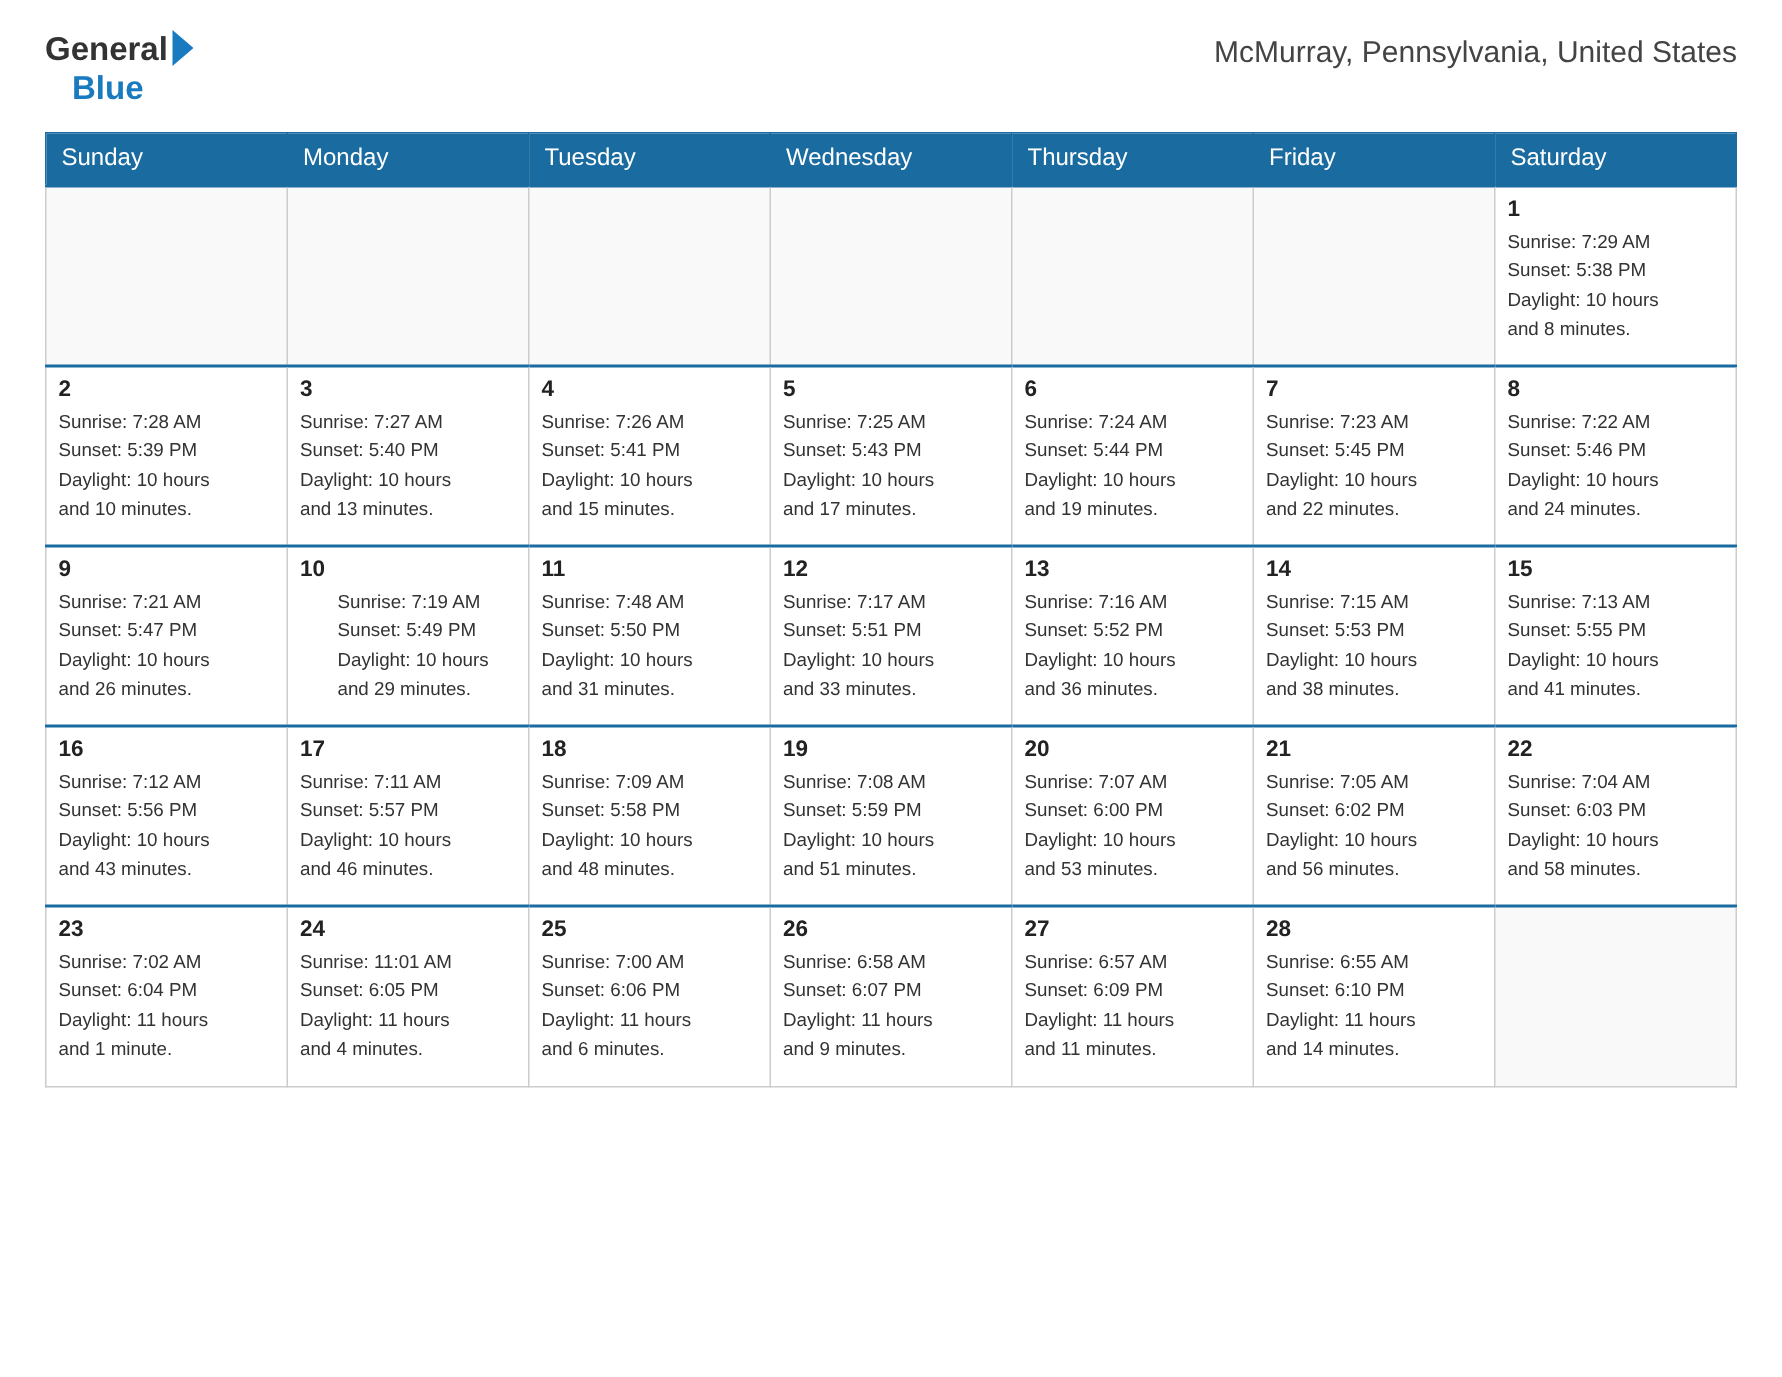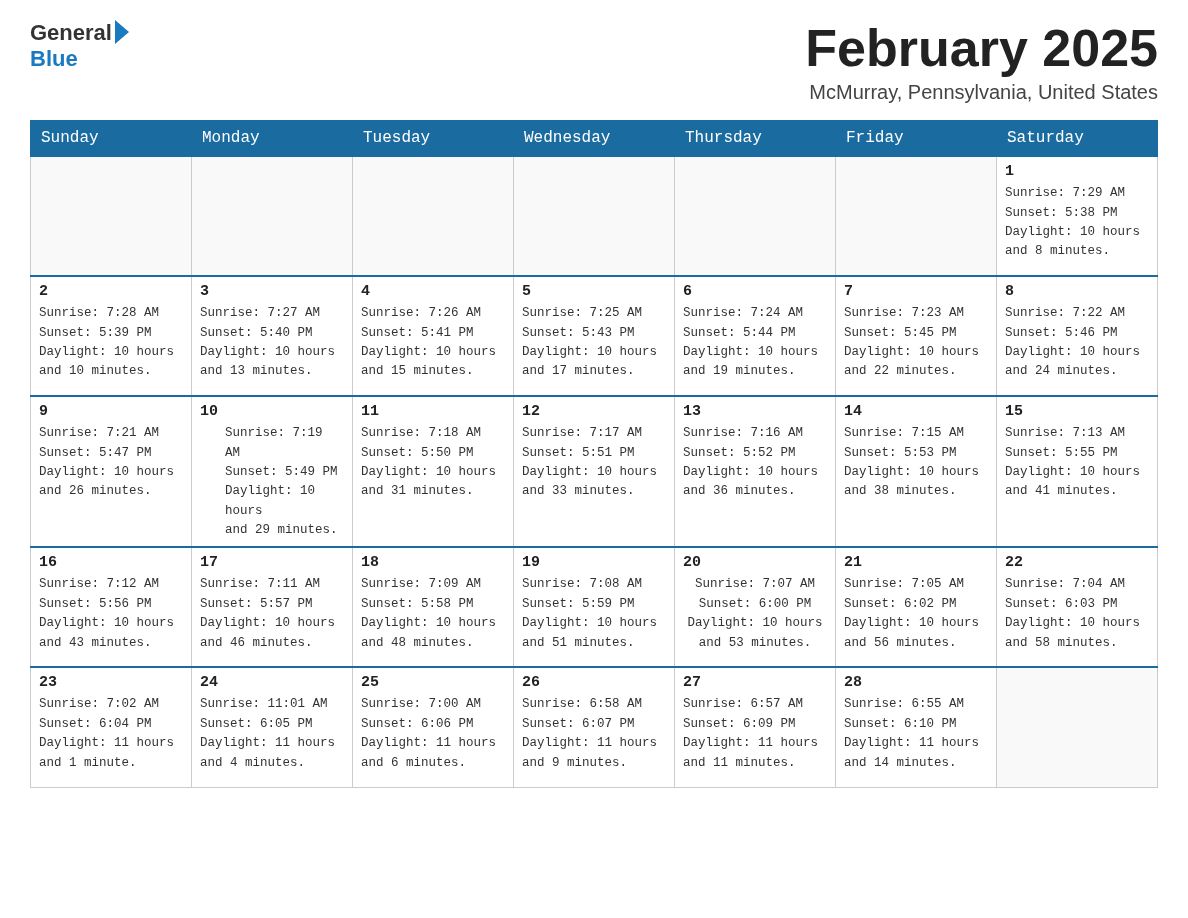--- a/index.html
+++ b/index.html
@@ -37,41 +37,40 @@
       border-left: 14px solid #1a7abf;
       border-top: 12px solid transparent;
       border-bottom: 12px solid transparent;
       margin-left: 3px;
       margin-top: -2px;
     }
     .logo-blue {
       font-size: 22px;
       font-weight: bold;
       color: #1a7abf;
-      margin-left: 0;
+      margin-left: 18px;
     }
     .title-area {
       text-align: right;
     }
     .month-title {
       font-size: 52px;
       font-weight: bold;
       color: #222;
       line-height: 1.1;
     }
     .location-title {
       font-size: 20px;
       color: #444;
       margin-top: 4px;
     }
     .calendar {
       width: 100%;
       border-collapse: collapse;
       border: 1px solid #aaa;
-      font-family: Liberation Mono, monospace;
     }
     .calendar th {
       background: #1a6ba0;
       color: #fff;
       text-align: left;
       padding: 8px 10px;
       font-size: 16px;
       font-weight: normal;
       border: 1px solid #1a6ba0;
     }
@@ -105,21 +104,20 @@
 
 <div class="header">
   <div class="logo">
     <div class="logo-top">
       <span class="logo-general">General</span>
       <div class="logo-arrow"></div>
     </div>
     <span class="logo-blue">Blue</span>
   </div>
   <div class="title-area">
-    <div class="month-title">February 2025</div>
     <div class="location-title">McMurray, Pennsylvania, United States</div>
   </div>
 </div>
 
 <table class="calendar">
   <thead>
     <tr>
     <th>Sunday</th>
         <th>Monday</th>
         <th>Tuesday</th>
@@ -206,21 +204,21 @@
         </td>
         <td>
           <div class="day-number">10</div>
           <div class="day-info" style="white-space: pre-line; margin-left: 25px;">Sunrise: 7:19 AM
 Sunset: 5:49 PM
 Daylight: 10 hours
 and 29 minutes.</div>
         </td>
         <td>
           <div class="day-number">11</div>
-          <div class="day-info" style="white-space: pre-line;">Sunrise: 7:18 AM
+          <div class="day-info" style="white-space: pre-line;">Sunrise: 7:48 AM
 Sunset: 5:50 PM
 Daylight: 10 hours
 and 31 minutes.</div>
         </td>
         <td>
           <div class="day-number">12</div>
           <div class="day-info" style="white-space: pre-line;">Sunrise: 7:17 AM
 Sunset: 5:51 PM
 Daylight: 10 hours
 and 33 minutes.</div>
@@ -271,21 +269,21 @@
         </td>
         <td>
           <div class="day-number">19</div>
           <div class="day-info" style="white-space: pre-line;">Sunrise: 7:08 AM
 Sunset: 5:59 PM
 Daylight: 10 hours
 and 51 minutes.</div>
         </td>
         <td>
           <div class="day-number">20</div>
-          <div class="day-info" style="white-space: pre-line; text-align: center;">Sunrise: 7:07 AM
+          <div class="day-info" style="white-space: pre-line;">Sunrise: 7:07 AM
 Sunset: 6:00 PM
 Daylight: 10 hours
 and 53 minutes.</div>
         </td>
         <td>
           <div class="day-number">21</div>
           <div class="day-info" style="white-space: pre-line;">Sunrise: 7:05 AM
 Sunset: 6:02 PM
 Daylight: 10 hours
 and 56 minutes.</div>

